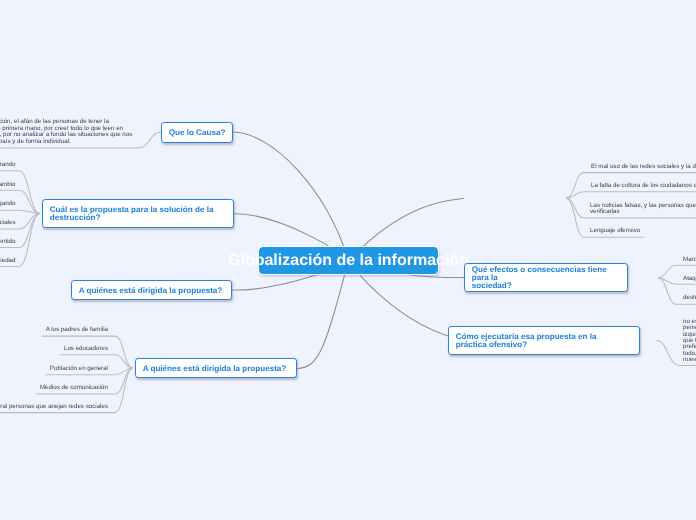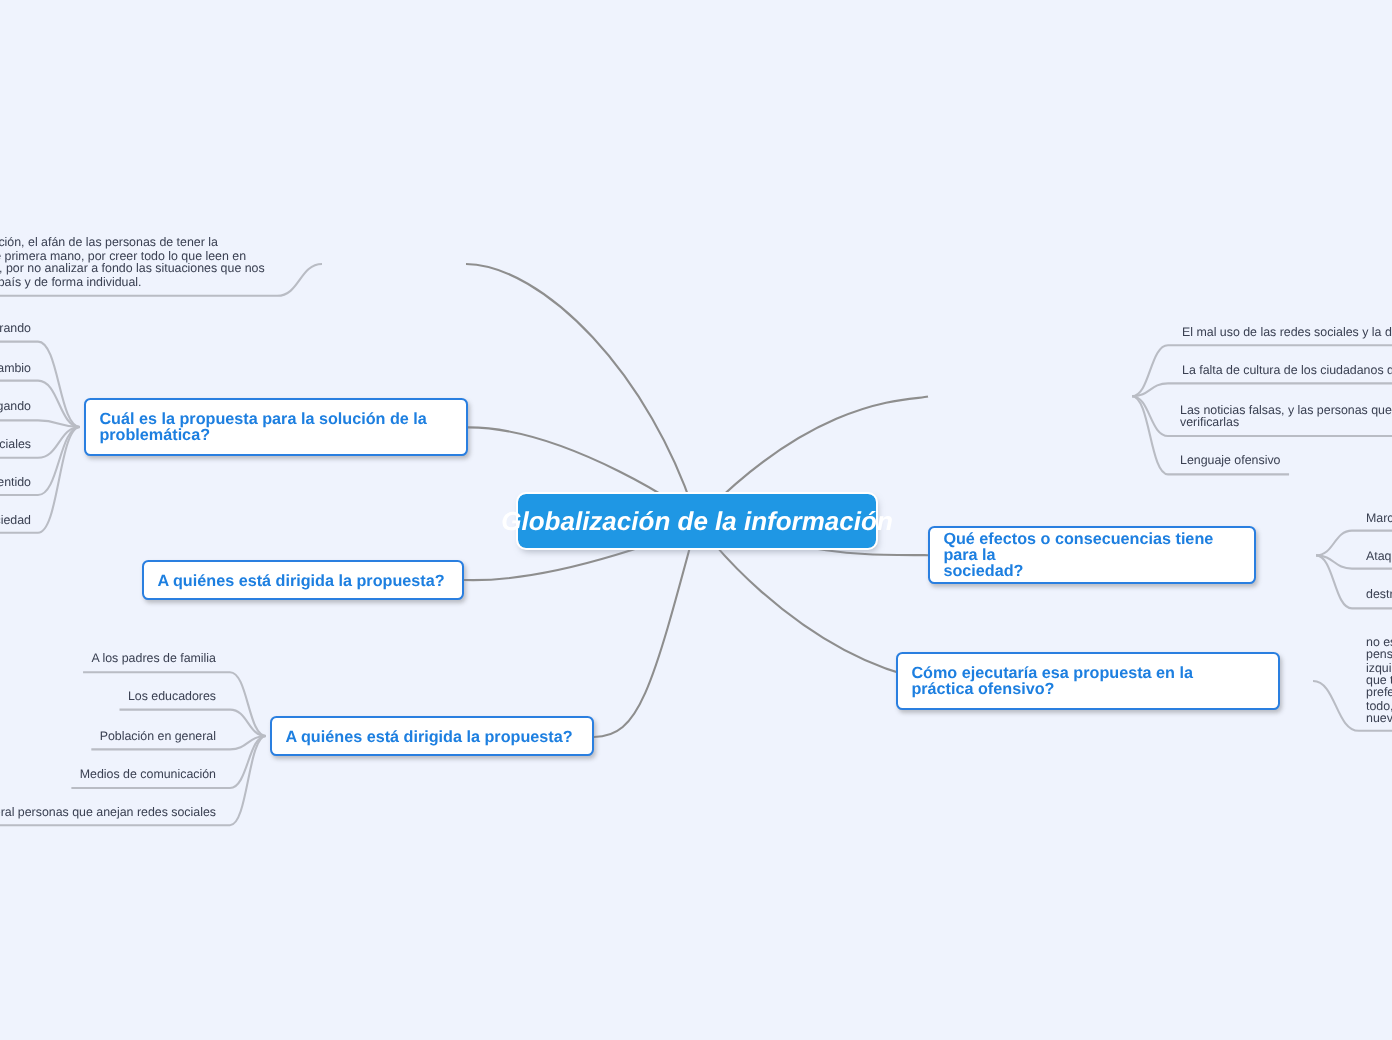--- a/index.html
+++ b/index.html
@@ -4,24 +4,24 @@
 <title>Mapa mental</title>
 <style>
   html,body{margin:0;padding:0;}
   body{width:696px;height:520px;overflow:hidden;background:#eff3fd;
        font-family:"Liberation Sans",sans-serif;
        -webkit-font-smoothing:antialiased;
        text-rendering:geometricPrecision;}
   #canvas{position:relative;width:696px;height:520px;overflow:hidden;}
   svg.links{position:absolute;left:0;top:0;width:696px;height:520px;pointer-events:none;}
   .node{position:absolute;box-sizing:border-box;}
-  .root{background:#1f97e4;color:#fff;border-radius:4px;font-weight:bold;font-size:13px;
+  .root{background:#1f97e4;color:#fff;border-radius:4px;font-weight:bold;font-size:16px;
         display:flex;align-items:center;justify-content:center;white-space:nowrap;
         outline:1.3px solid #fff;
-        box-shadow:1px 2px 3px rgba(125,133,150,.5);font-style:italic;}
+        box-shadow:1px 2px 3px rgba(125,133,150,.5);}
   .topic{background:#fff;border:1.9px solid #2a7fe0;border-radius:3.2px;color:#1d7fe0;
          font-weight:bold;font-size:8.1px;display:flex;align-items:center;
          box-shadow:1px 1.5px 2.2px rgba(120,120,125,.45);padding:1.5px 6.7px 0;line-height:8.4px;}
   .leaf{position:absolute;color:#3a4052;font-size:6.2px;line-height:6.45px;white-space:nowrap;}
   .leaf.rt{text-align:left;}
   .leaf.lt{text-align:right;}
 </style>
 </head>
 <body>
 
@@ -55,23 +55,24 @@
       <path d="M566,198.1 C575.0,198.1 575.0,237.2 584,237.2 L644.53,237.2"></path>
       <path d="M658,277.7 C667.0,277.7 667.0,265.3 676,265.3 L806.32,265.3"></path>
       <path d="M658,277.7 C667.0,277.7 667.0,284.3 676,284.3 L809.77,284.3"></path>
       <path d="M658,277.7 C667.0,277.7 667.0,304.2 676,304.2 L793.6,304.2"></path>
       <path d="M656.5,340.5 C667.95,340.5 667.95,365.4 679.4,365.4 L757.82,365.4"></path>
     </g>
   </svg>
 
   <div class="node root" style="left:259px;top:247px;width:179px;height:27px;">Globalización de la información</div>
 
+  <div class="node topic" style="left:160.8px;top:121.9px;width:72.4px;height:20.9px;justify-content:center;padding:1.5px 2px 0;white-space:nowrap;">Que lo Causa?</div>
 
   <div class="node topic" style="left:42px;top:199px;width:192px;height:29px;">
-    <span><span>Cuál es la propuesta para la solución de la</span><br><span>problemática?</span></span>
+    <span><span>Cuál es la propuesta para la solución de la</span><br><span>destrucción?</span></span>
   </div>
 
   <div class="node topic" style="left:71px;top:280px;width:161px;height:20px;">A quiénes está dirigida la propuesta?</div>
 
   <div class="node topic" style="left:135px;top:358px;width:162px;height:20px;">A quiénes está dirigida la propuesta?</div>
 
 
   <div class="node topic" style="left:464px;top:263px;width:164px;height:29px;">
     <span><span>Qué efectos o consecuencias tiene para la</span><br><span>sociedad?</span></span>
   </div>

